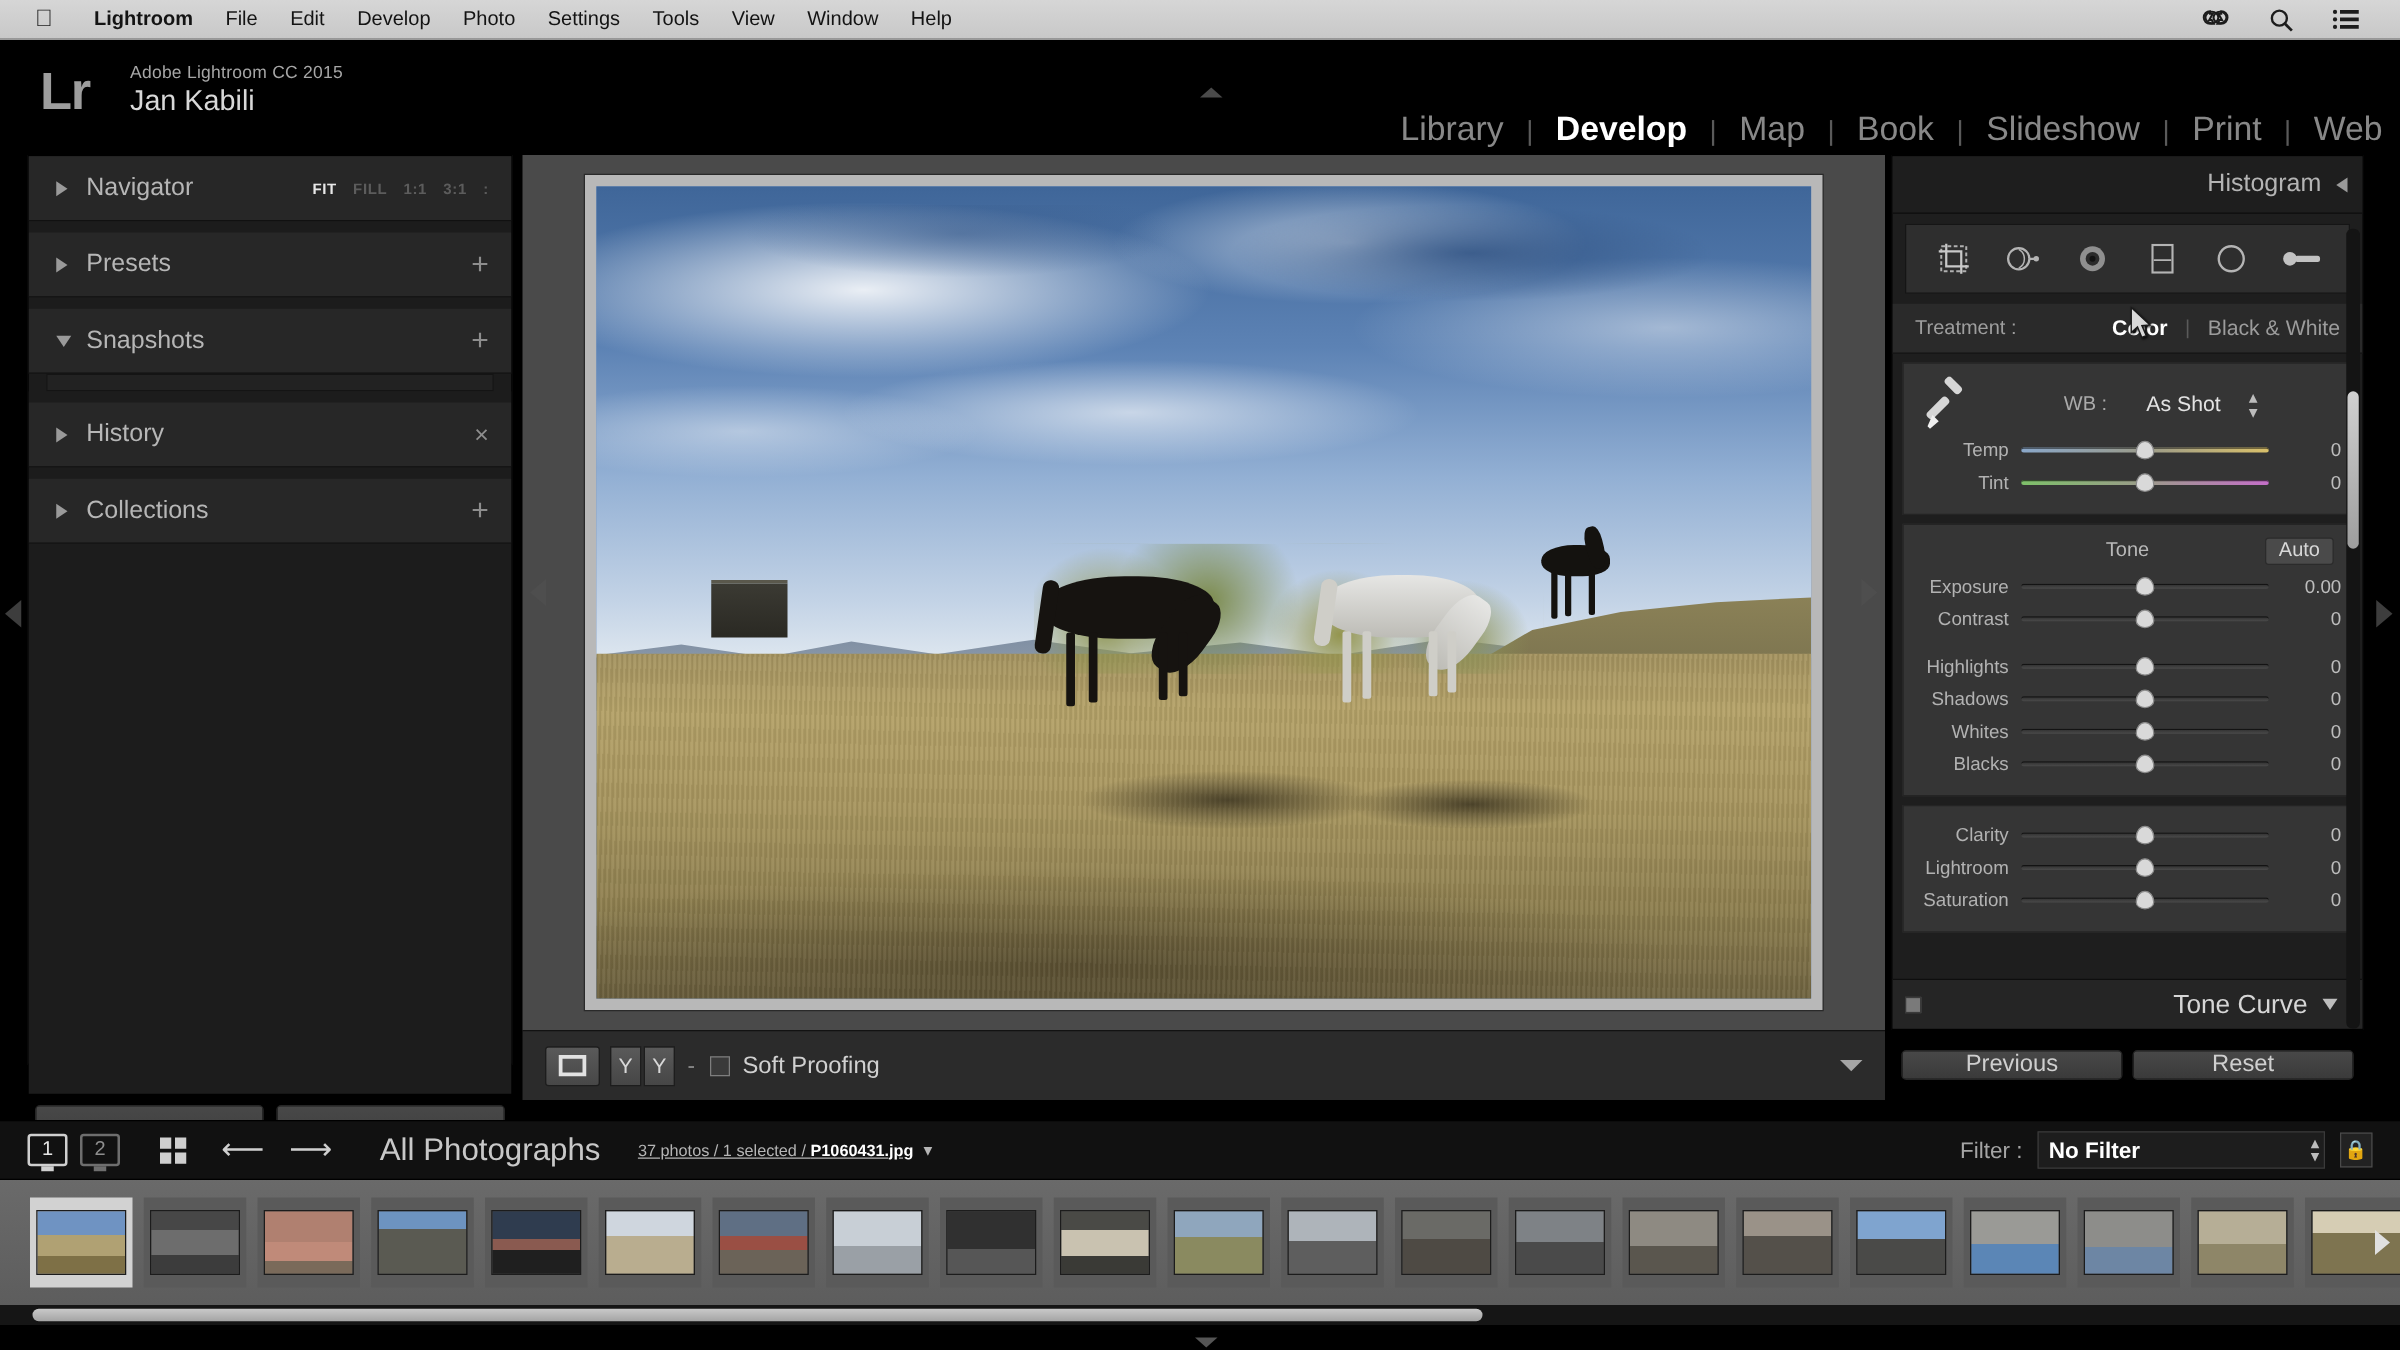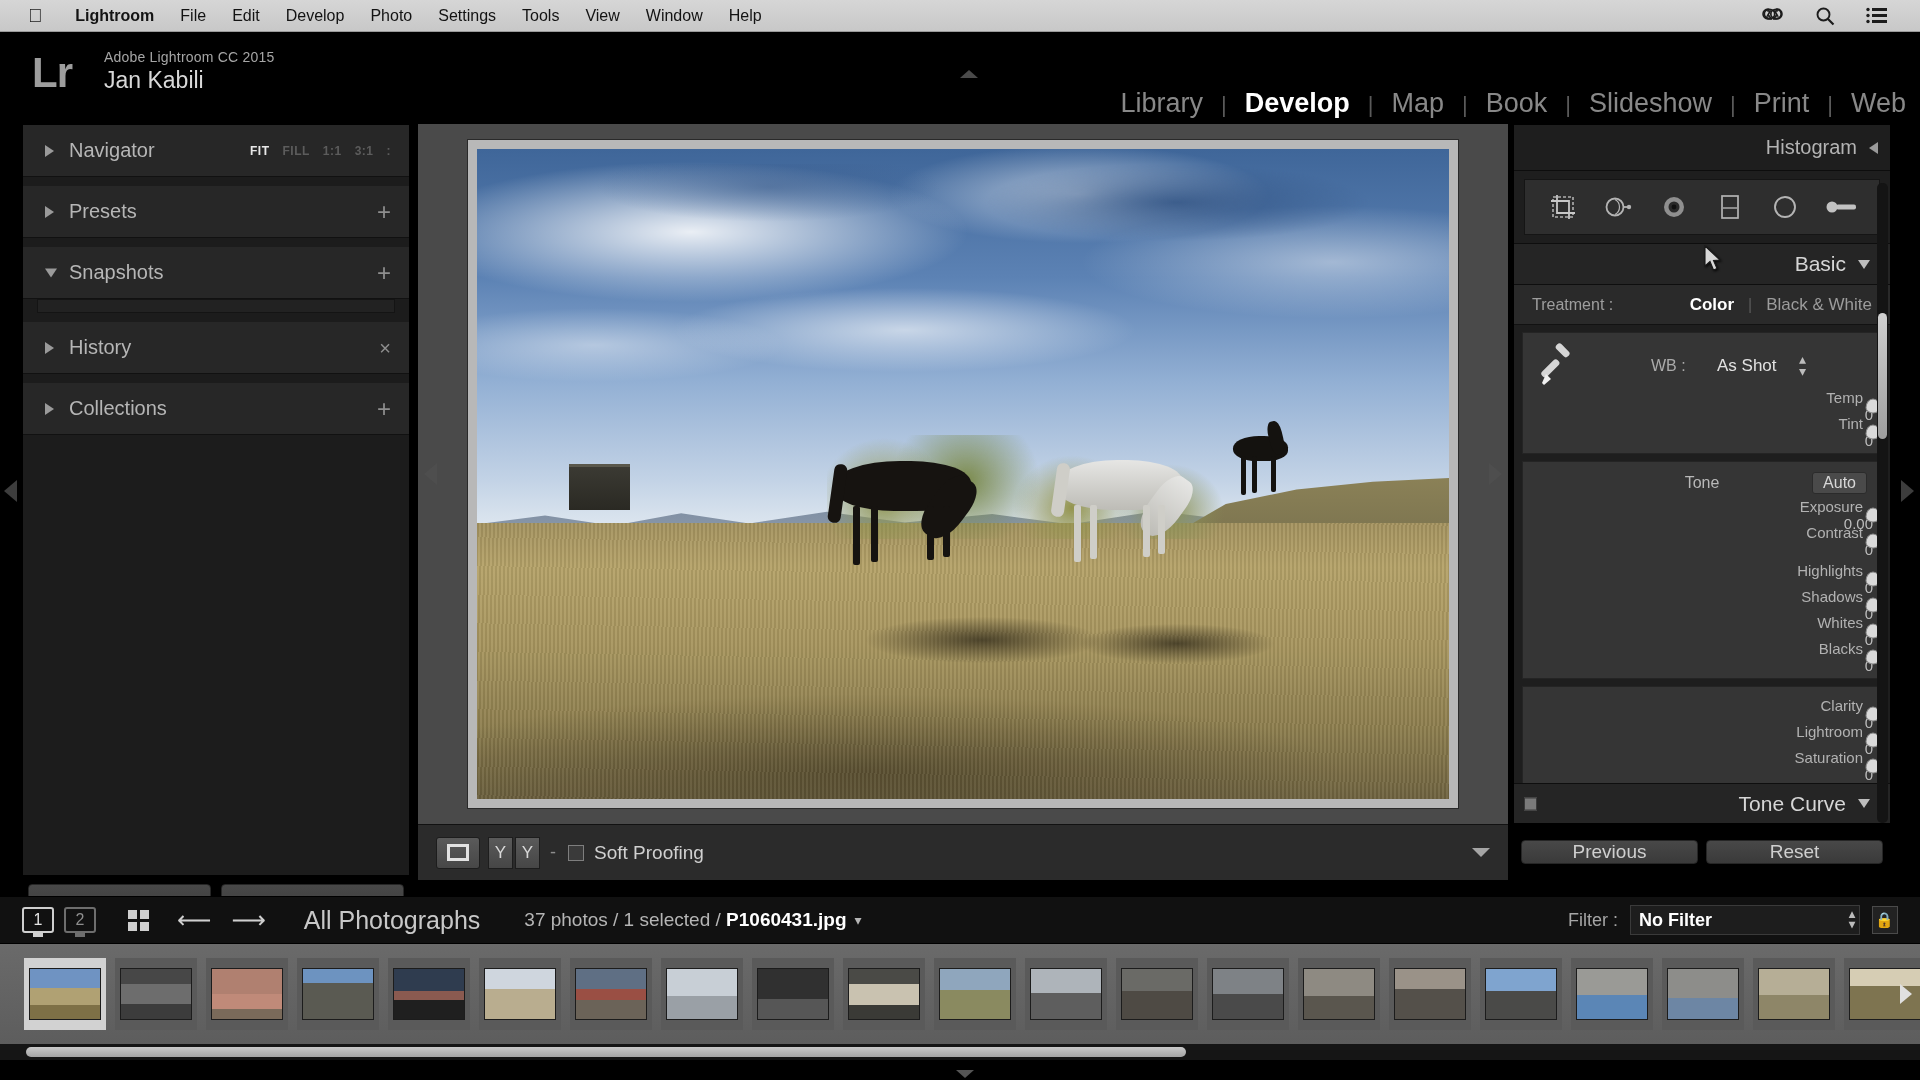--- a/index.html
+++ b/index.html
@@ -248,21 +248,21 @@
   .topt.active { color: #fff; font-weight: bold; }
   .tsep { color: #5a5a5a; }
 
   .group { background: #353535; margin: 7px 8px; padding: 10px 0 12px; border: 1px solid #242424; }
   .wb-row { position: relative; height: 46px; display: flex; align-items: center; }
   .eyedropper { position: absolute; left: 10px; top: 0px; width: 46px; height: 50px; }
   .wb-label { position: absolute; left: 128px; font-size: 16px; color: #aaa; }
   .wb-value { position: absolute; left: 194px; font-size: 17px; color: #e2e2e2; }
   .wb-stepper { position: absolute; left: 276px; color: #bcbcbc; font-size: 14px; line-height: .85; }
 
-  .slider-row { display: flex; align-items: flex-end; height: 26px; padding: 0 8px; flex-direction: column; }
+  .slider-row { display: flex; align-items: center; height: 26px; padding: 0 8px; }
   .sl-label { width: 86px; text-align: right; font-size: 15px; color: #b2b2b2; padding-right: 10px; }
   .sl-track {
     position: relative; flex: 1; height: 4px; border-radius: 2px;
     background: linear-gradient(#2d2d2d, #4a4a4a);
     box-shadow: inset 0 1px 0 rgba(0,0,0,.6);
   }
   .sl-track.temp { background: linear-gradient(90deg, #8aa7c9 0%, #9b9b8a 50%, #d9c06a 100%); }
   .sl-track.tint { background: linear-gradient(90deg, #7ec06a 0%, #9b9b8a 50%, #c56fc9 100%); }
   .sl-knob {
     position: absolute; left: 50%; top: 50%; transform: translate(-50%, -50%);
@@ -319,21 +319,21 @@
   .sc-box.dim { border-color: #6e6e6e; color: #8e8e8e; }
   .sc-box::after {
     content: ""; position: absolute; left: 50%; bottom: -6px; transform: translateX(-50%);
     width: 10px; height: 4px; background: #cfcfcf;
   }
   .sc-box.dim::after { background: #6e6e6e; }
   .grid-icon { display: grid; grid-template-columns: 9px 9px; grid-gap: 3px; margin: 0 18px 0 22px; }
   .grid-icon i { width: 9px; height: 9px; background: #cfcfcf; display: block; }
   .arrow-btn { color: #cfcfcf; font-size: 24px; margin: 0 10px; line-height: 1; }
   .fs-source { font-size: 25px; color: #c8c8c8; margin-left: 28px; }
-  .fs-count { font-size: 19px; color: #b5b5b5; margin-left: 44px; }
+  .fs-count { font-size: 13px; color: #b5b5b5; margin-left: 30px; text-decoration: underline; }
   .fs-count b { color: #fff; font-weight: bold; }
   .fs-caret { color: #b5b5b5; font-size: 14px; margin-left: 8px; }
   .fs-filter { margin-left: auto; display: flex; align-items: center; gap: 12px; justify-content: center; }
   .fs-filter .lbl { font-size: 18px; color: #a5a5a5; }
   .filter-select {
     width: 230px; height: 30px; background: #1d1d1d; border: 1px solid #3a3a3a;
     display: flex; align-items: center; padding: 0 8px;
     font-size: 18px; color: #fff; font-weight: bold; position: relative;
   }
   .stepper {
@@ -621,24 +621,20 @@
           </svg>
       </span>
       <span class="tool">
         <svg width="34" height="22" viewBox="0 0 34 22">
             <circle cx="8" cy="11" r="5.5" fill="#c2c2c2"></circle>
             <rect x="12" y="8.5" width="20" height="5" rx="2" fill="#c2c2c2"></rect>
           </svg>
       </span>
     </div>
 
-    <div class="section-head">
-      <span class="t">Basic</span>
-      <span class="tri-down-sm"></span>
-    </div>
 
     <div class="treatment-row">
       <span class="lbl">Treatment :</span>
       <span class="opts">
         <span class="topt active">Color</span>
         <span class="tsep">|</span>
         <span class="topt">Black &amp; White</span>
       </span>
     </div>
 

